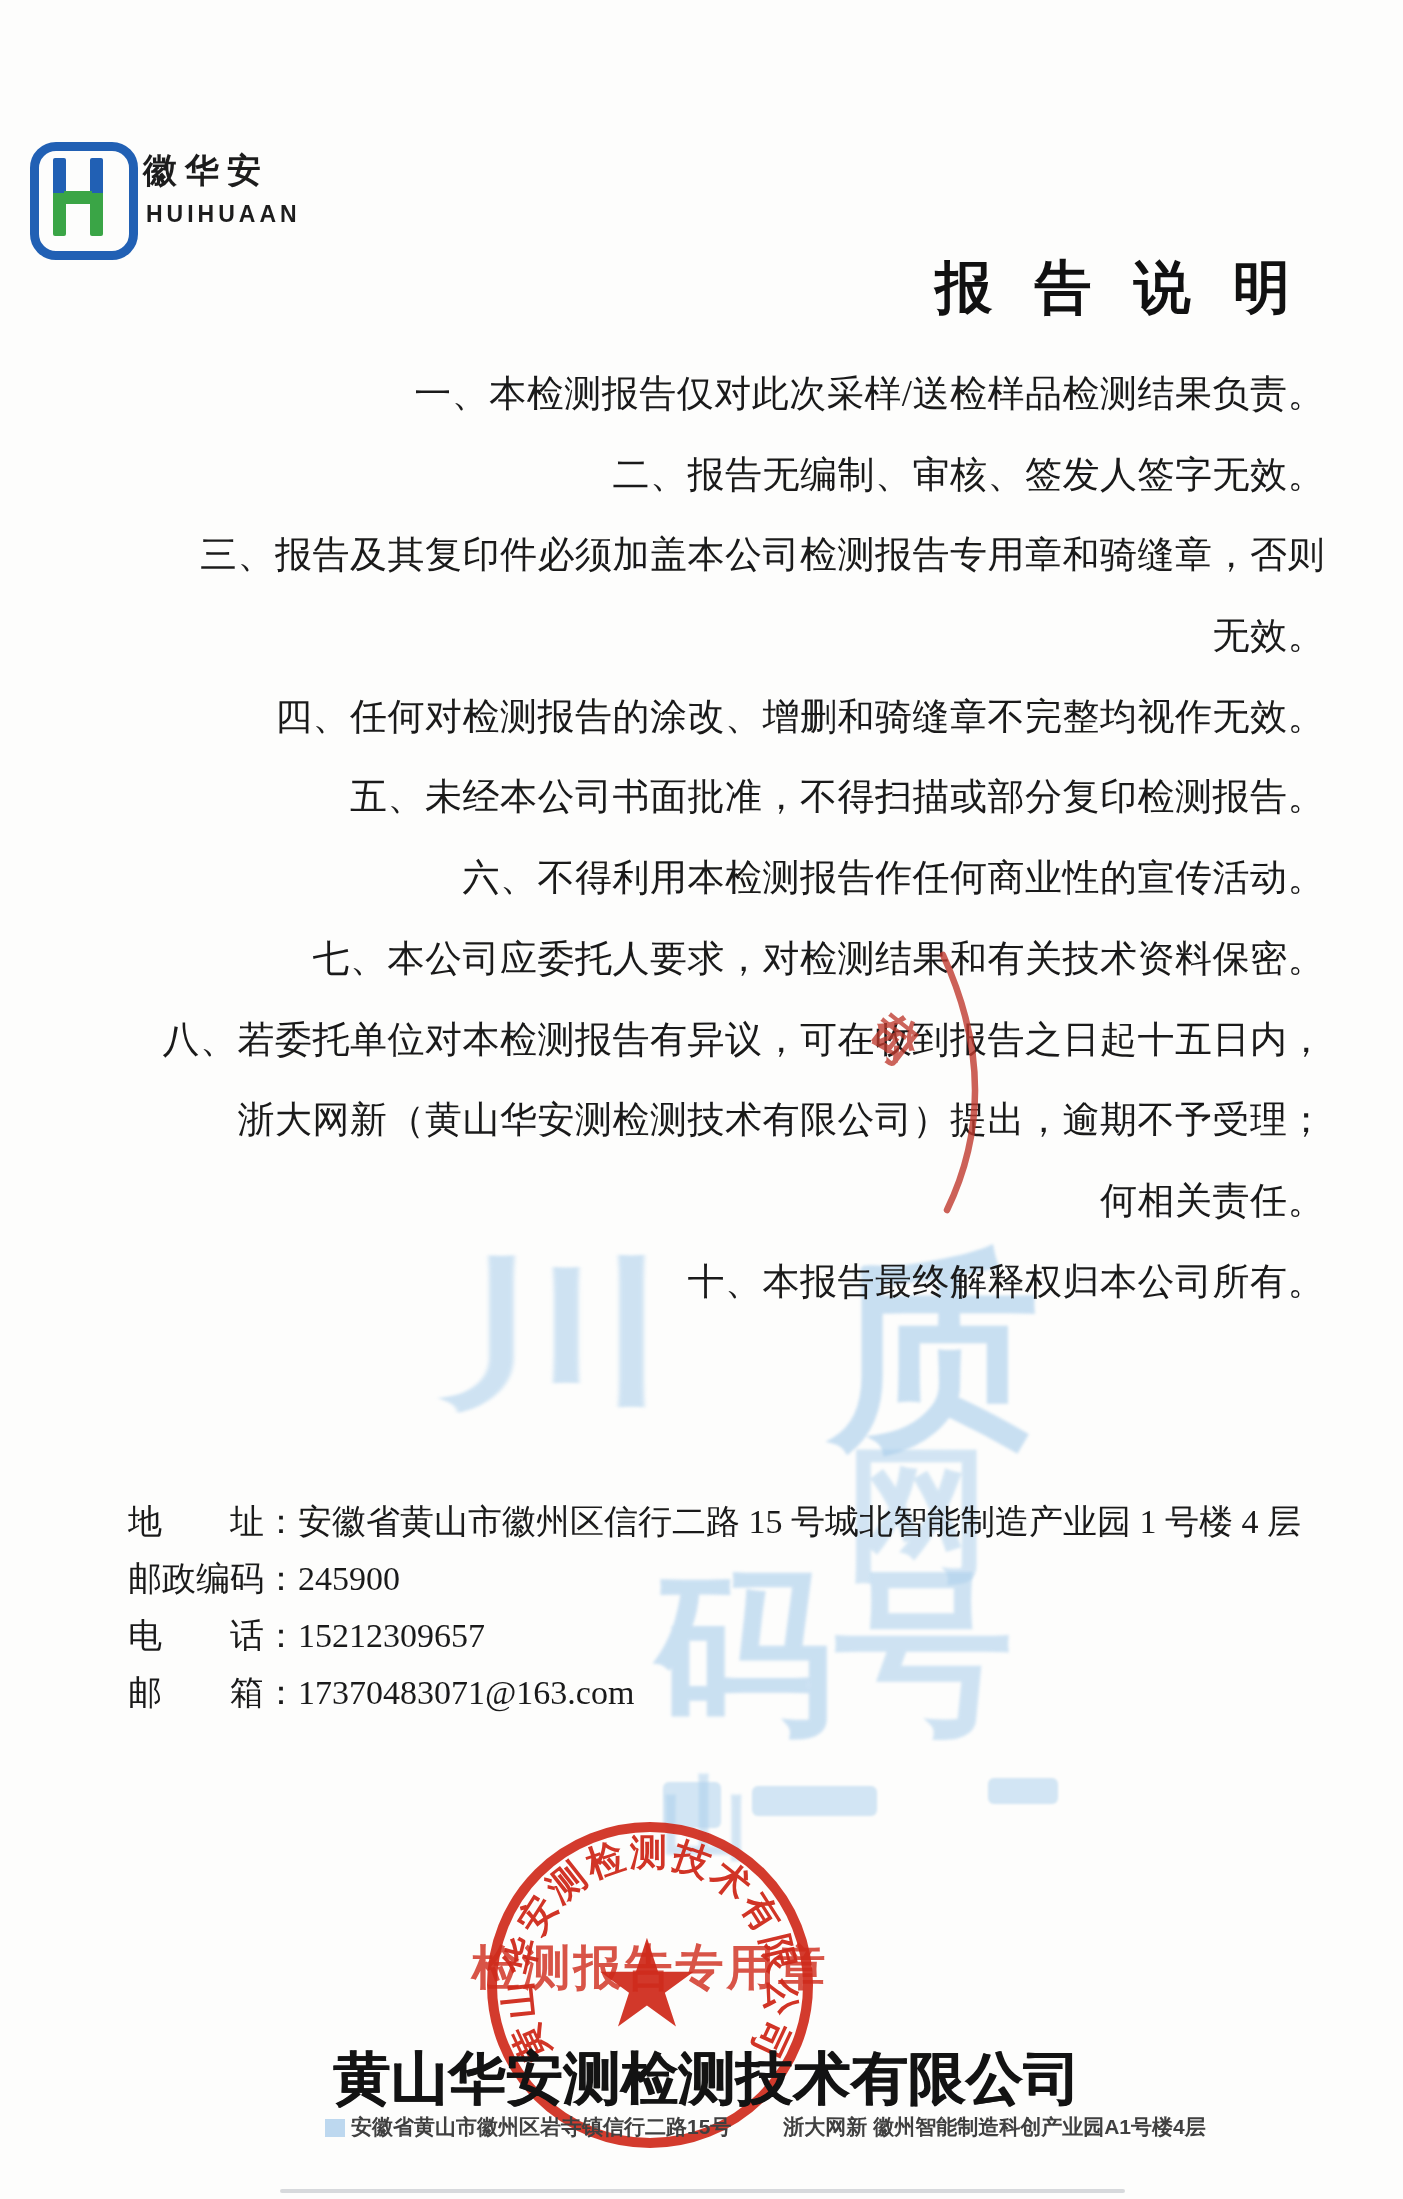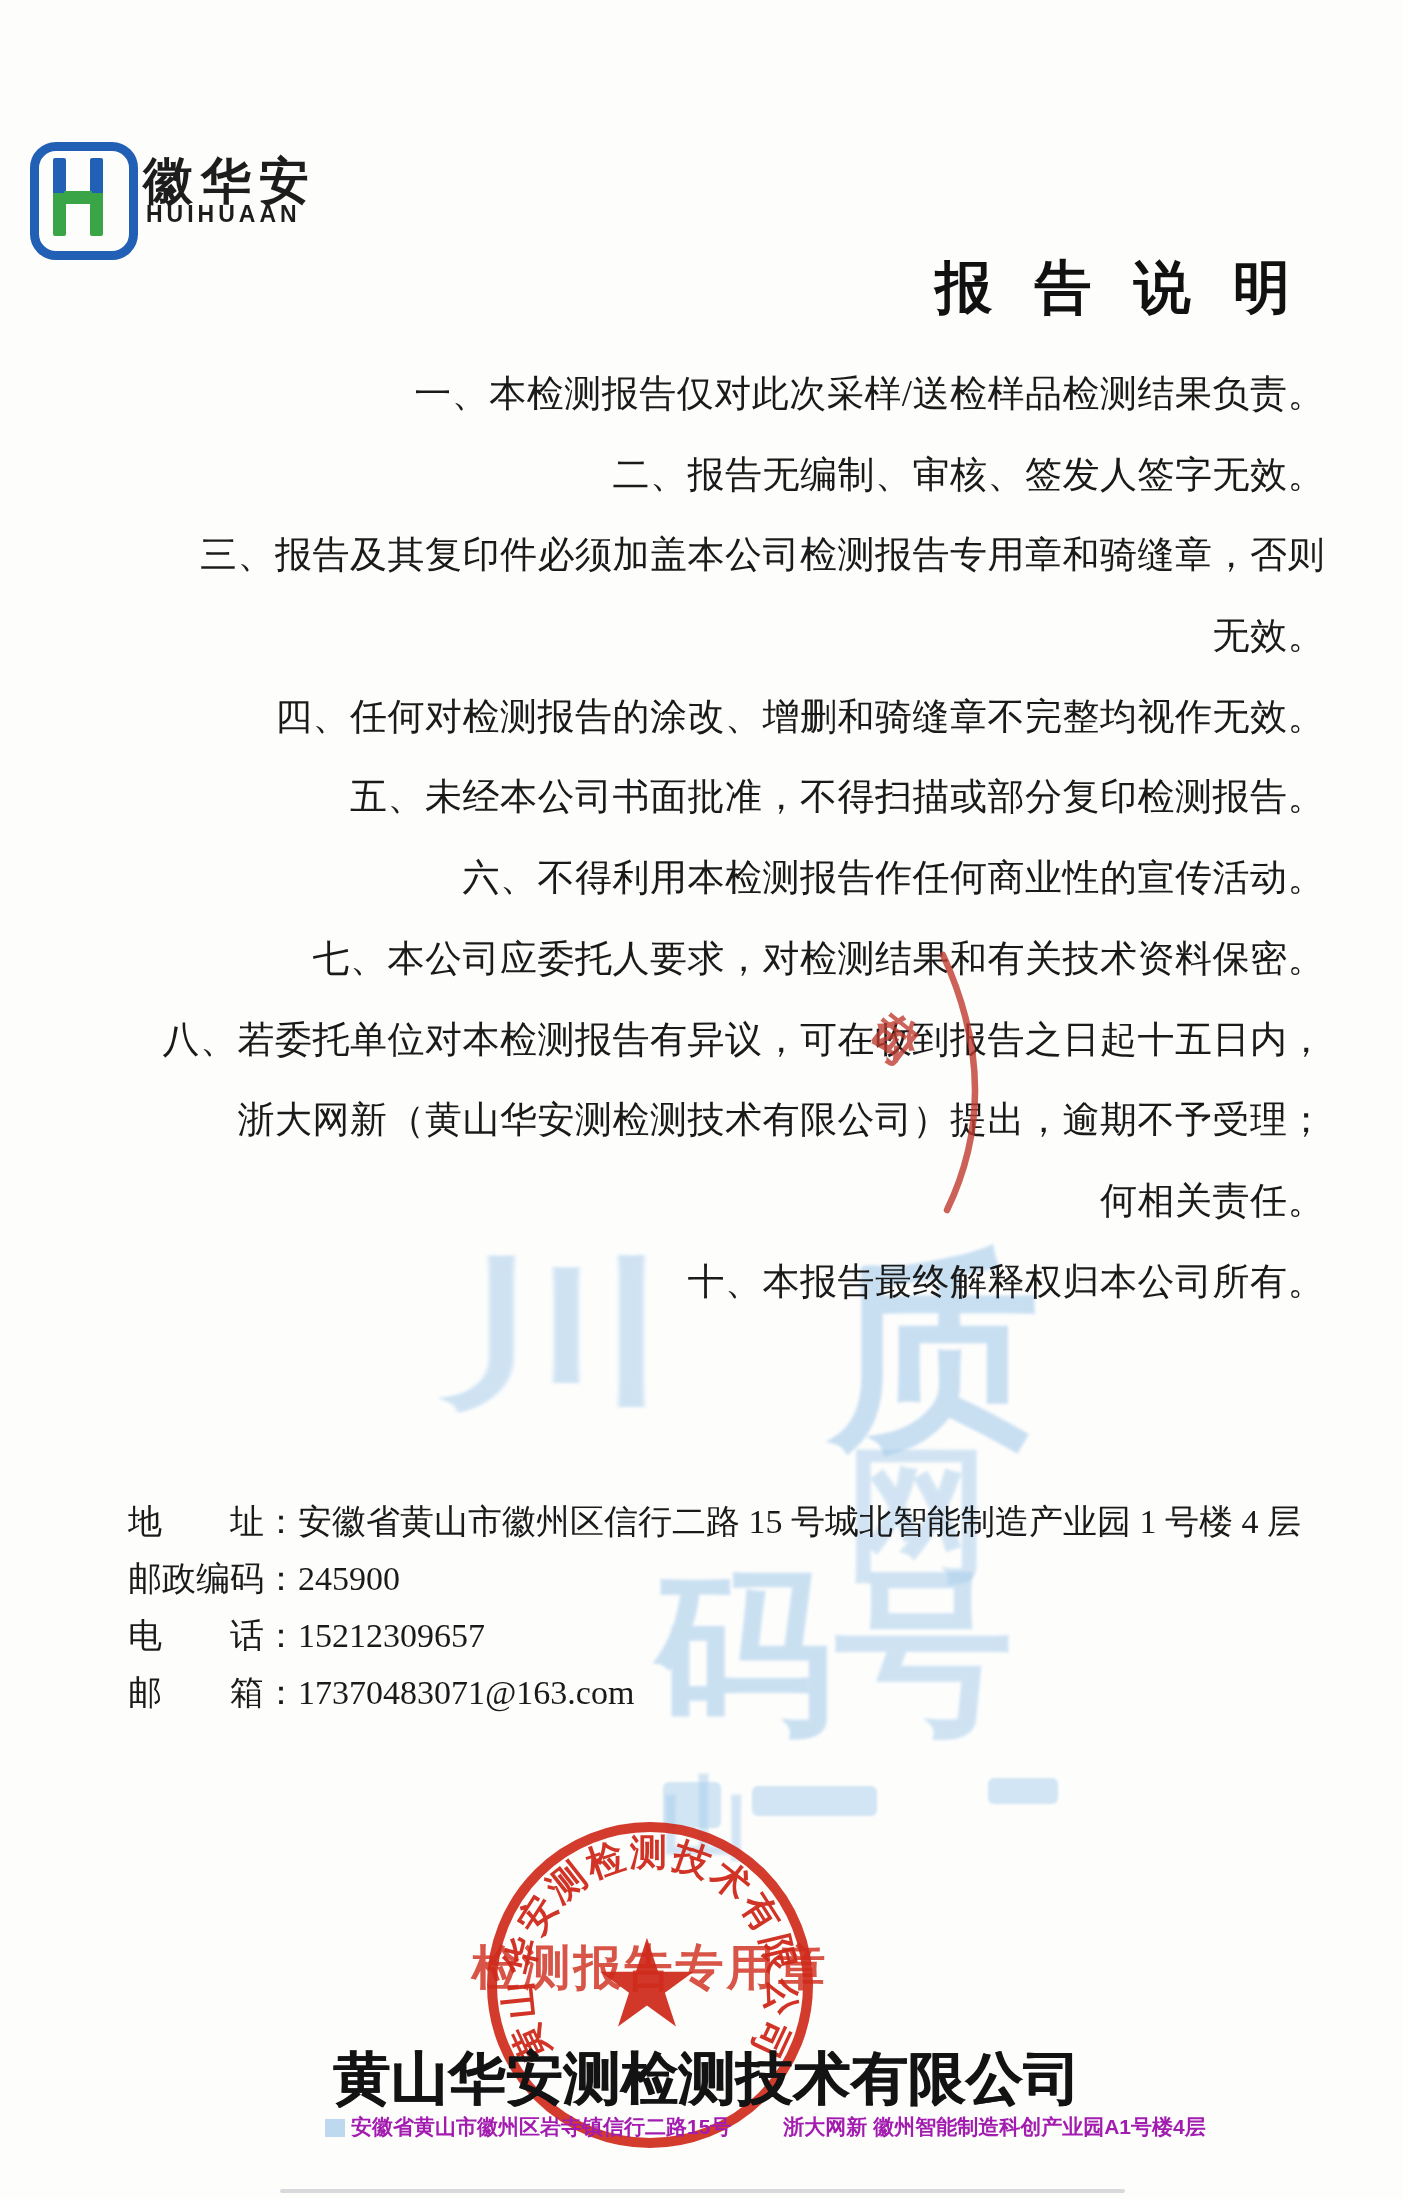--- a/index.html
+++ b/index.html
@@ -8,21 +8,21 @@
     background:#fdfdfc;overflow:hidden;
     font-family:"Liberation Serif","DejaVu Serif",serif;color:#1a1a1a;
   }
   
   .logo-box{position:absolute;left:30px;top:142px;width:90px;height:100px;
     border:9px solid #2160b4;border-radius:26px;}
   .logo-bar{position:absolute;width:13px;height:78px;top:158px;
     background:linear-gradient(#2160b4 45%,#3aa546 45%);border-radius:2px;}
   .logo-bar.l{left:53px}.logo-bar.r{left:90px}
   .logo-cross{position:absolute;left:64px;top:191px;width:28px;height:13px;background:#3aa546;}
-  .logo-zh{position:absolute;left:143px;top:148px;font-size:50px;font-weight:bold;
+  .logo-zh{position:absolute;left:143px;top:148px;font-size:34px;font-weight:bold;
     letter-spacing:8px;color:#1d1d1d;font-family:"Liberation Sans","DejaVu Sans",sans-serif;}
   .logo-en{position:absolute;left:146px;top:201px;font-size:23px;font-weight:bold;
     letter-spacing:4px;color:#1d1d1d;font-family:"Liberation Sans","DejaVu Sans",sans-serif;}
   
   .doc-title{position:absolute;left:0;top:250px;width:1304px;text-align:right;
     font-size:57px;font-weight:bold;letter-spacing:14px;color:#111;}
   
   .notes{position:absolute;left:125px;top:354px;width:1200px;
     font-size:37px;line-height:80.7px;}
   .note-line{white-space:nowrap;height:80.7px;letter-spacing:0.5px;text-align:right;}
@@ -51,21 +51,21 @@
   
   .seal-svg{position:absolute;left:450px;top:1785px;z-index:3;}
   .seal-bottom-text{position:absolute;left:650px;top:1936px;transform:translateX(-50%);
     z-index:3;font-size:48px;font-weight:bold;color:#cf2a1b;opacity:.8;letter-spacing:3px;white-space:nowrap;}
   
   .company-signature{position:absolute;left:333px;top:2041px;z-index:4;
     font-size:57px;font-weight:bold;color:#131313;letter-spacing:0.5px;white-space:nowrap;
     text-shadow:1px 0 0 #131313;}
   .footer-strip{position:absolute;left:325px;top:2113px;z-index:4;width:760px;
     font-family:"Liberation Sans","DejaVu Sans",sans-serif;font-size:21px;font-weight:bold;
-    color:#a21caf;white-space:nowrap;}
+    color:#404040;white-space:nowrap;}
   .footer-sq{display:inline-block;width:20px;height:18px;background:#bdd8ef;
     vertical-align:middle;margin-right:6px;}
   .footer-left{margin-right:52px;}
   .bottom-shadow{position:absolute;left:280px;top:2189px;width:845px;height:4px;
     background:#cdd0d3;opacity:.8;border-radius:2px;}
   .notes,.contact,.doc-title{z-index:2;position:absolute;}
 </style>
 </head>
 <body>
 

